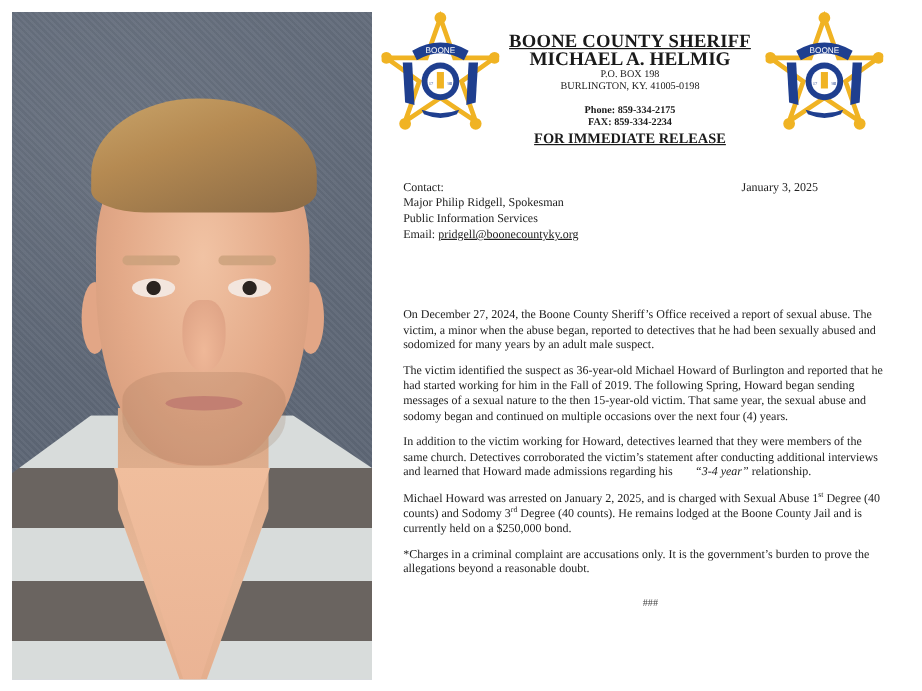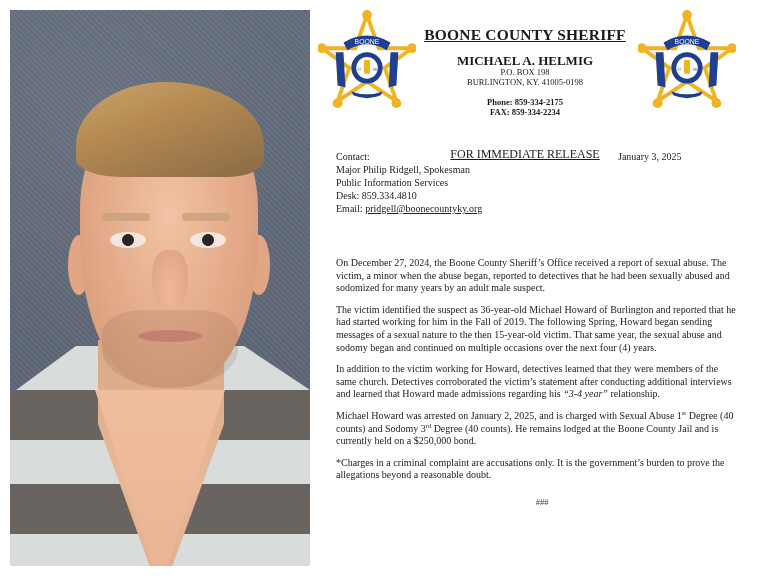--- a/index.html
+++ b/index.html
@@ -88,42 +88,42 @@
   .badge.right { left: 322px; }
 
   .letterhead {
     position: absolute; left: 96px; top: 26px; width: 226px; text-align: center;
     font-family: "Liberation Serif", serif; color: #1a1a1a;
   }
   .lh-title {
     font-size: 15.5px; font-weight: bold; text-decoration: underline; letter-spacing: 0.2px;
     line-height: 18px;
   }
-  .lh-name { font-size: 13px; font-weight: bold; line-height: 12px; margin-top: 11px; }
+  .lh-name { font-size: 16px; font-weight: bold; line-height: 12px; margin-top: 0px; }
   .lh-line { font-size: 8.5px; line-height: 10px; text-align: center; }
   .lh-gap { height: 10px; }
   .lh-phone { font-size: 8.5px; font-weight: bold; line-height: 10px; }
   .lh-release {
-    margin-top: 30px; font-size: 12px; font-weight: normal; text-decoration: underline; line-height: 14px;
+    margin-top: 2px; font-size: 12px; font-weight: bold; text-decoration: underline; line-height: 14px;
   }
 
   .contact {
     position: absolute; left: 20px; top: 150px; font-size: 10px; line-height: 13px; color: #222;
   }
   .contact a { color: #222; text-decoration: underline; }
   .date {
     position: absolute; left: 302px; top: 150px; font-size: 10px; line-height: 13px; color: #222;
   }
 
   .body-text {
     position: absolute; left: 20px; top: 257px; width: 404px; font-size: 10px; line-height: 12.6px; color: #222;
   }
   .body-text p { margin-bottom: 9px; text-align: left; }
   .body-text sup { font-size: 6.5px; vertical-align: 4px; line-height: 0; }
-  .body-text em { font-style: italic; }
+  .body-text em { font-style: italic; margin-left: 16px; }
   .end-mark {
     position: absolute; left: 0; width: 452px; top: 497px; text-align: center; font-size: 8.5px; color: #444;
   }
 </style>
 </head>
 <body>
 
 <div class="photo">
   <div class="bg"></div>
   <div class="shirt"></div>
@@ -194,21 +194,20 @@
     <div class="lh-gap"></div>
     <div class="lh-phone">Phone: 859-334-2175</div>
     <div class="lh-phone">FAX: 859-334-2234</div>
     <div class="lh-release">FOR IMMEDIATE RELEASE</div>
   </div>
 
   <div class="contact">
     <div>Contact:</div>
     <div>Major Philip Ridgell, Spokesman</div>
     <div>Public Information Services</div>
-    <div>Desk: 859.334.4810</div>
     <div><span>Email: </span><a>pridgell@boonecountyky.org</a></div>
   </div>
 
   <div class="date">January 3, 2025</div>
 
   <div class="body-text">
     <p>On December 27, 2024, the Boone County Sheriff’s Office received a report of sexual abuse. The victim, a minor when the abuse began, reported to detectives that he had been sexually abused and sodomized for many years by an adult male suspect.</p>
     <p>The victim identified the suspect as 36-year-old Michael Howard of Burlington and reported that he had started working for him in the Fall of 2019. The following Spring, Howard began sending messages of a sexual nature to the then 15-year-old victim. That same year, the sexual abuse and sodomy began and continued on multiple occasions over the next four (4) years.</p>
     <p><span>In addition to the victim working for Howard, detectives learned that they were members of the same church. Detectives corroborated the victim’s statement after conducting additional interviews and learned that Howard made admissions regarding his </span><em>“3-4 year”</em><span> relationship.</span></p>
     <p><span>Michael Howard was arrested on January 2, 2025, and is charged with Sexual Abuse 1</span><sup>st</sup><span> Degree (40 counts) and Sodomy 3</span><sup>rd</sup><span> Degree (40 counts). He remains lodged at the Boone County Jail and is currently held on a $250,000 bond.</span></p>

